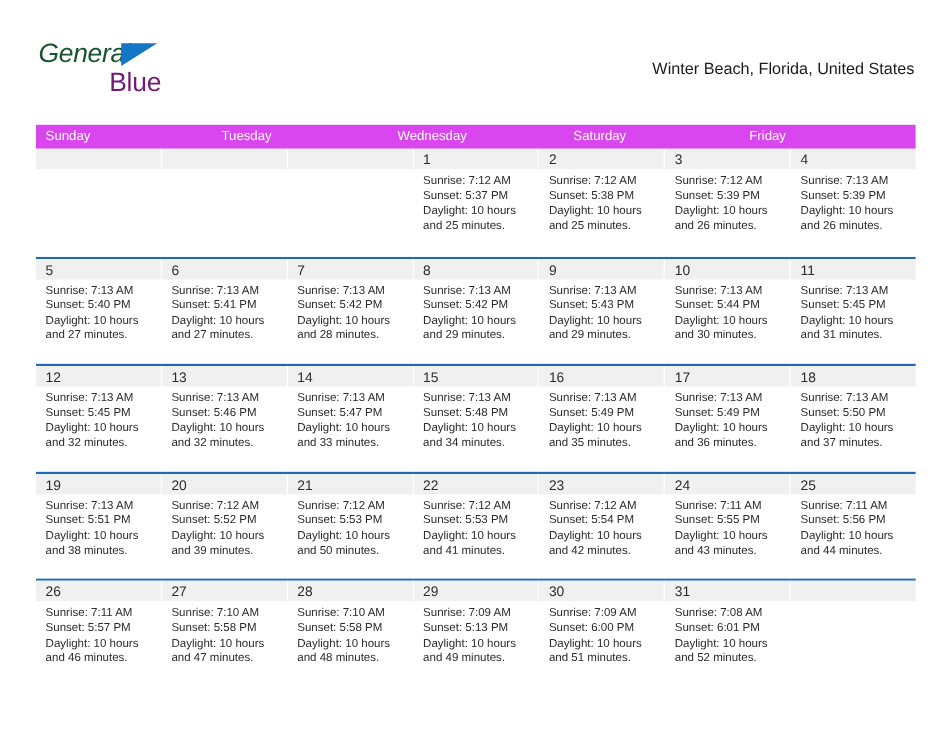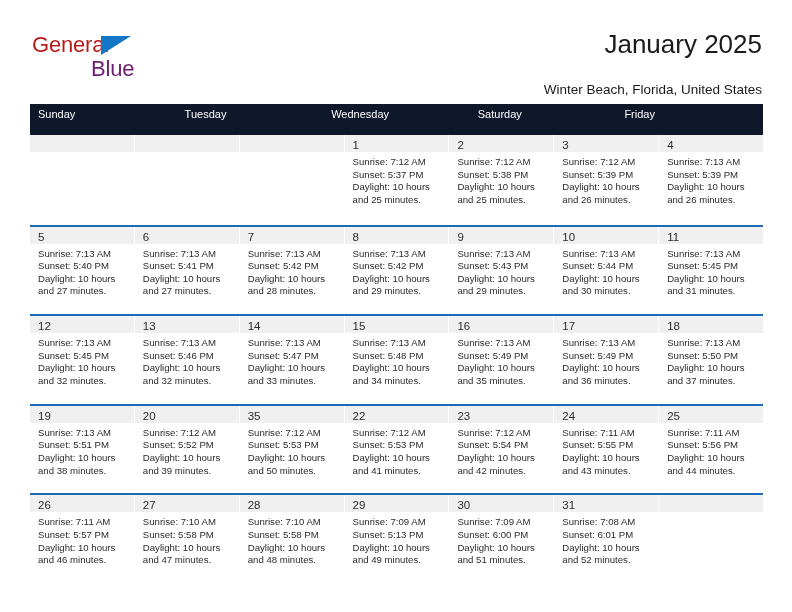--- a/index.html
+++ b/index.html
@@ -24,23 +24,24 @@
   }
   .brand {
     position: absolute;
     left: 2px; top: 4px;
     width: 200px; height: 56px;
   }
   .brand-general {
     position: absolute;
     left: 0; top: 0;
     font-size: 22px;
-    color: #b91c1c;
+    color: #14532d;
     letter-spacing: -0.2px;
     line-height: 26px;
+    font-style: italic;
   }
   .brand-tri {
     position: absolute;
     left: 69px; top: 4px;
     width: 0; height: 0;
     border-left: 30px solid #1476c6;
     border-bottom: 19px solid transparent;
   }
   .brand-blue {
     position: absolute;
@@ -71,22 +72,22 @@
 
   
   .calendar {
     position: absolute;
     left: 30px; top: 104px;
     width: 733px;
   }
   .dow-row {
     display: flex;
     width: 100%;
-    background: #0f172a;
-    height: 31px;
+    background: #d946ef;
+    height: 20px;
   }
   .dow {
     flex: 1 1 0;
     color: #ffffff;
     font-size: 11px;
     line-height: 21px;
     padding-left: 8px;
     white-space: nowrap;
     overflow: hidden;
   }
@@ -130,21 +131,20 @@
 
 <div class="page">
 
   <div class="header">
     <div class="brand">
       <span class="brand-general">General</span>
       <span class="brand-tri"></span>
       <span class="brand-blue">Blue</span>
     </div>
     <div class="title-block">
-      <div class="cal-title">January 2025</div>
       <div class="cal-subtitle">Winter Beach, Florida, United States</div>
     </div>
   </div>
 
   <div class="calendar">
     <div class="dow-row">
       <div class="dow">Sunday</div>
       <div class="dow">Tuesday</div>
       <div class="dow">Wednesday</div>
       <div class="dow">Saturday</div>
@@ -341,21 +341,21 @@
           <div class="cell">
             <div class="daynum-band"><span class="daynum">20</span></div>
             <div class="cell-body">
               <div class="cell-line">Sunrise: 7:12 AM</div>
               <div class="cell-line">Sunset: 5:52 PM</div>
               <div class="cell-line">Daylight: 10 hours</div>
               <div class="cell-line">and 39 minutes.</div>
             </div>
           </div>
           <div class="cell">
-            <div class="daynum-band"><span class="daynum">35</span></div>
+            <div class="daynum-band"><span class="daynum">21</span></div>
             <div class="cell-body">
               <div class="cell-line">Sunrise: 7:12 AM</div>
               <div class="cell-line">Sunset: 5:53 PM</div>
               <div class="cell-line">Daylight: 10 hours</div>
               <div class="cell-line">and 50 minutes.</div>
             </div>
           </div>
           <div class="cell">
             <div class="daynum-band"><span class="daynum">22</span></div>
             <div class="cell-body">

